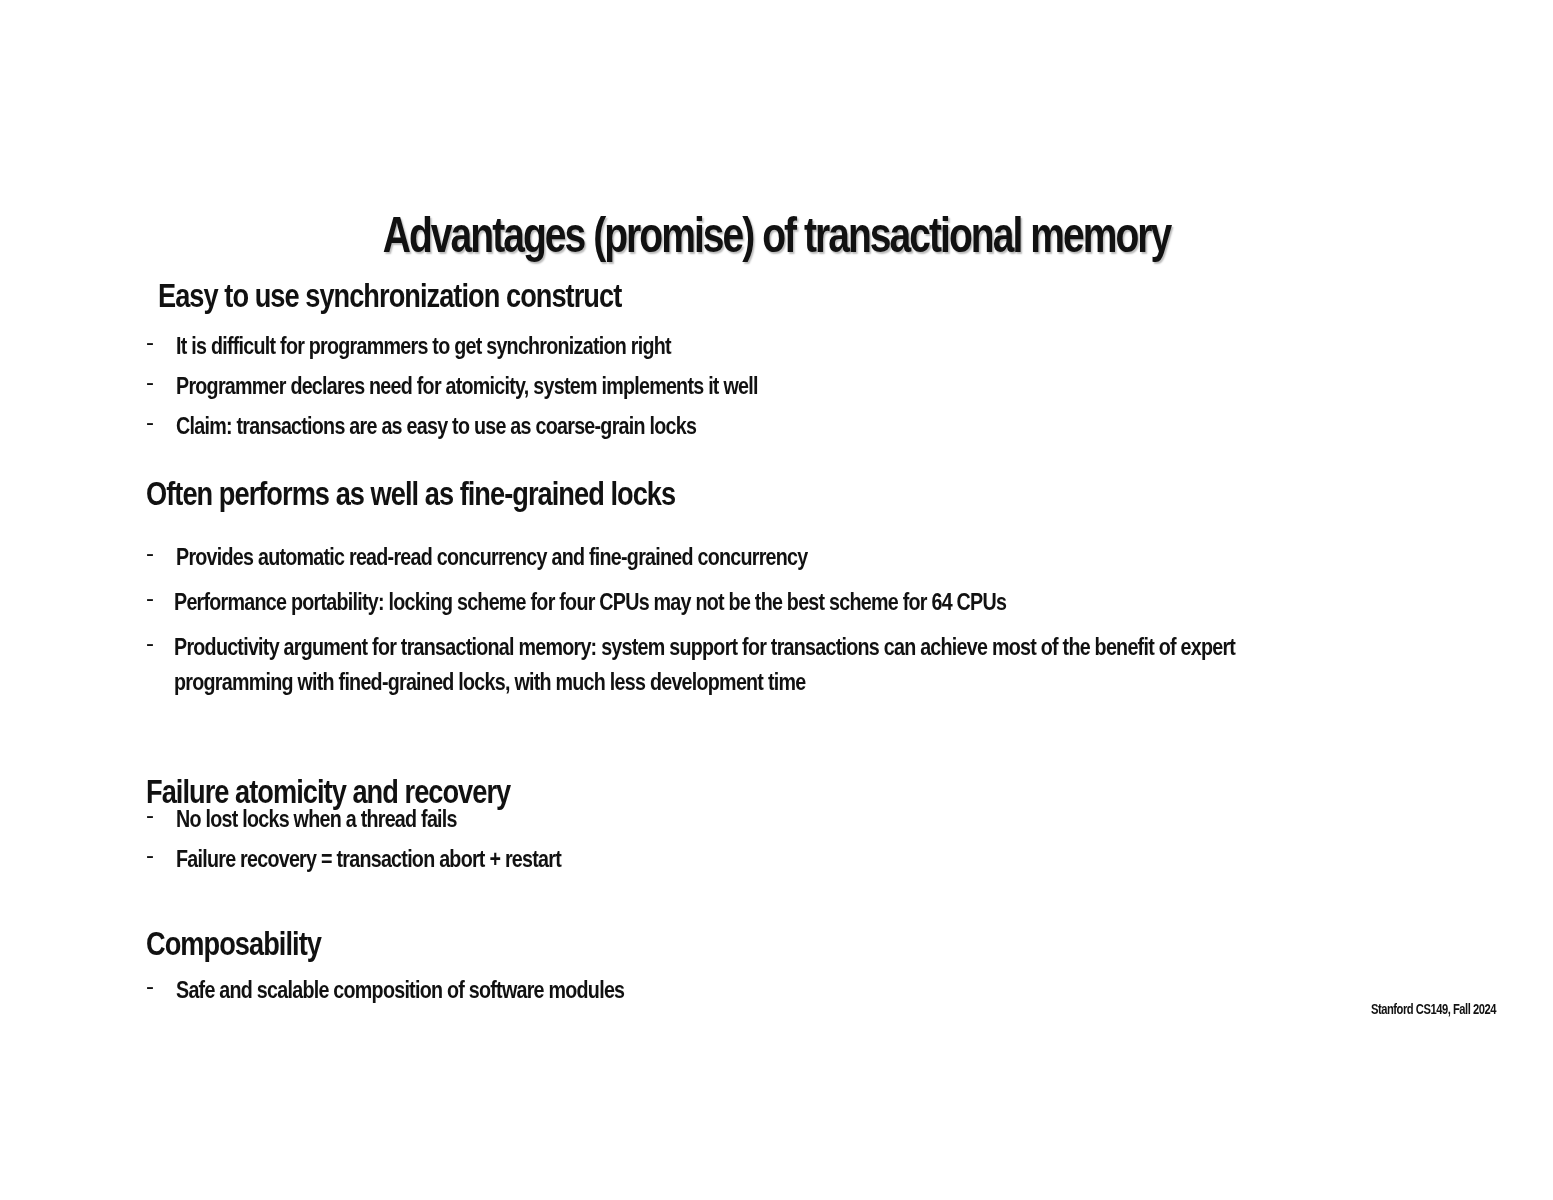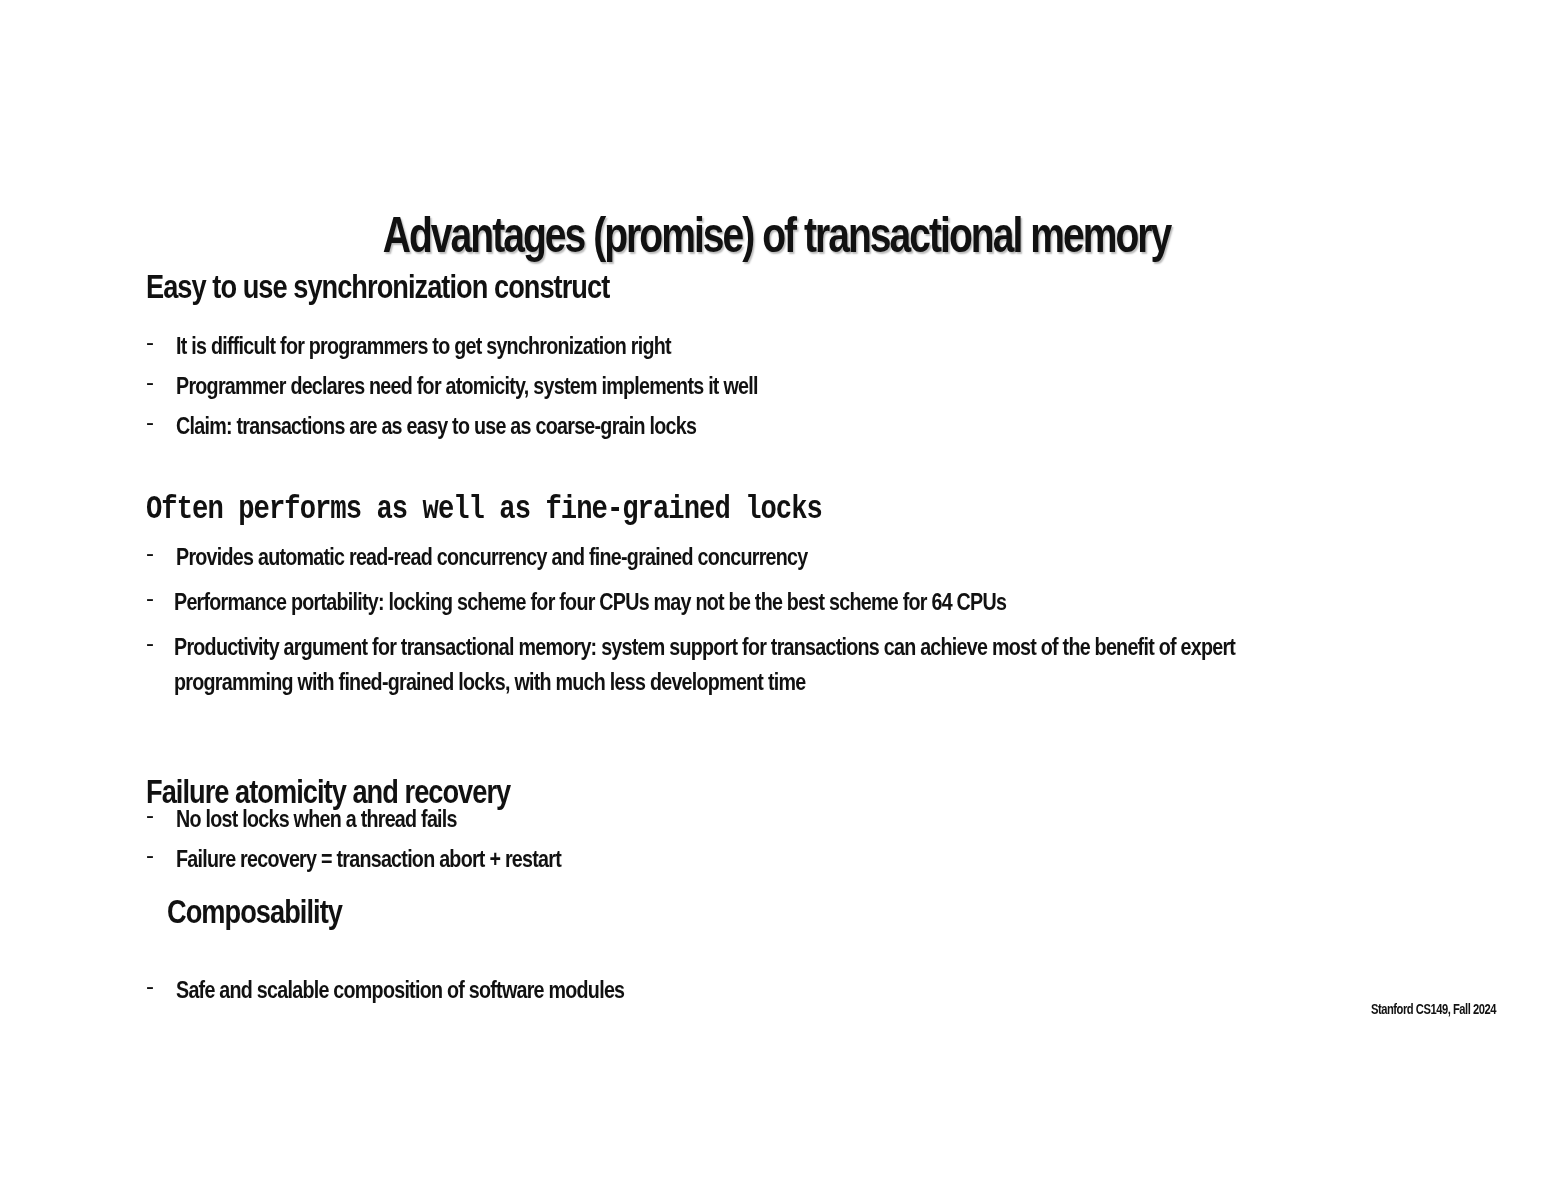--- a/index.html
+++ b/index.html
@@ -14,39 +14,39 @@
   .item .dash { position:absolute; left:0; font-weight:normal; }
   .item .txt { position:absolute; left:30px; transform:scaleX(0.82); transform-origin:left; white-space:nowrap; line-height:35px; }
   .footer { position:absolute; left:1371px; top:1001px; font-size:14px; letter-spacing:-0.6px;
             transform:scaleX(0.8); transform-origin:left; white-space:nowrap; }
 </style>
 </head>
 <body>
 
 <div class="title">Advantages (promise) of transactional memory</div>
 
-<div class="sec" style="top:267px;">
+<div class="sec" style="top:276px;margin-left:12px;">
   <h2>Easy to use synchronization construct</h2>
 </div>
 <div class="sec" style="top:328px;">
   <div class="item" style="top:0;">
       <span class="dash">-</span>
       <span class="txt">It is difficult for programmers to get synchronization right</span>
     </div>
   <div class="item" style="top:5px;">
       <span class="dash" style="top:35px">-</span>
       <span class="txt" style="top:35px">Programmer declares need for atomicity, system implements it well</span>
     </div>
   <div class="item" style="top:10px;">
       <span class="dash" style="top:70px">-</span>
       <span class="txt" style="top:70px">Claim: transactions are as easy to use as coarse-grain locks</span>
     </div>
 </div>
 
-<div class="sec" style="top:490px;font-family:Liberation Mono, monospace;">
+<div class="sec" style="top:474px;">
   <h2>Often performs as well as fine-grained locks</h2>
 </div>
 <div class="sec" style="top:539px;">
   <div class="item">
       <span class="dash">-</span>
       <span class="txt">Provides automatic read-read concurrency and fine-grained concurrency</span>
     </div>
   <div class="item">
       <span class="dash" style="top:45px">-</span>
       <span class="txt" style="top:45px;left:28px">Performance portability: locking scheme for four CPUs may not be the best scheme for 64 CPUs</span>
@@ -65,21 +65,21 @@
   <div class="item">
       <span class="dash">-</span>
       <span class="txt">No lost locks when a thread fails</span>
     </div>
   <div class="item">
       <span class="dash" style="top:40px">-</span>
       <span class="txt" style="top:40px">Failure recovery = transaction abort + restart</span>
     </div>
 </div>
 
-<div class="sec" style="top:892px;margin-left:21px;">
+<div class="sec" style="top:924px;">
   <h2>Composability</h2>
 </div>
 <div class="sec" style="top:972px;">
   <div class="item">
       <span class="dash">-</span>
       <span class="txt">Safe and scalable composition of software modules</span>
     </div>
 </div>
 
 <div class="footer">Stanford CS149, Fall 2024</div>

